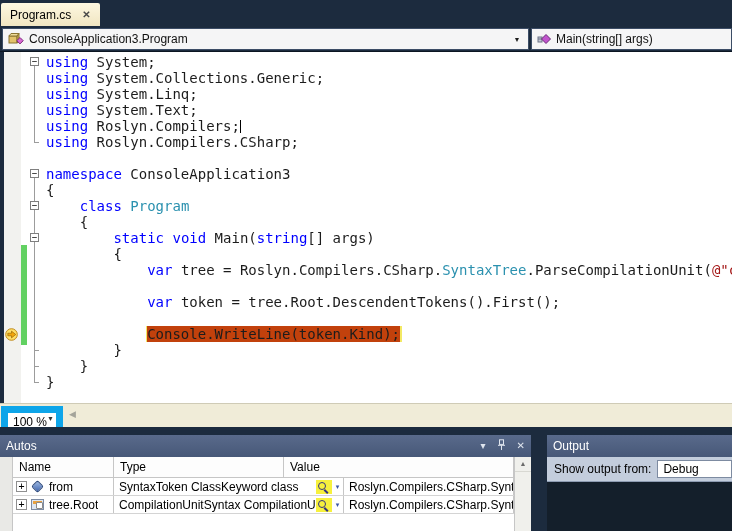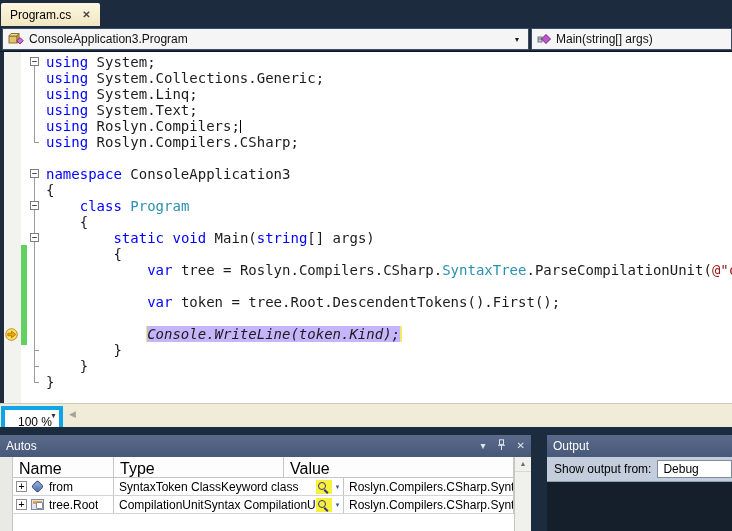--- a/index.html
+++ b/index.html
@@ -37,49 +37,49 @@
   #outline-layer { position:absolute; left:0; top:0; width:46px; height:100%; }
   .fold-guide { position:absolute; left:34px; width:1px; background:#9c9c9c; }
   .fold-tick { position:absolute; left:34px; width:5px; height:1px; background:#9c9c9c; }
   .fold-box {
     position:absolute; left:30px; width:9px; height:9px; background:#fff; border:1px solid #7f7f7f;
     font-size:9px; line-height:6px; text-align:center; color:#000; font-family:"DejaVu Sans Mono", monospace;
   }
   #code-text { position:absolute; left:46px; top:2px; font-family:"DejaVu Sans Mono", monospace; font-size:14px; }
   .code-line { height:16px; line-height:16px; white-space:pre; }
   .kw { color:#0000ff; } .ty { color:#2b91af; } .st { color:#a31515; } .pl { color:#1c1c1c; }
-  .hl { background:#c4b5fd; box-shadow:2px 0 0 #f3e964, -1px 0 0 #f3e964;font-style:italic; }
+  .hl { background:#c2410c; box-shadow:2px 0 0 #f3e964, -1px 0 0 #f3e964; }
   .caret { display:inline-block; width:1px; height:13px; background:#000; vertical-align:-2px; }
   #cur-stmt-arrow { position:absolute; left:5px; width:13px; height:13px; }
 
   
   #editor-bottom { position:absolute; left:0; top:403px; width:732px; height:24px; background:#f0ecd8; border-top:1px solid #cfcbb6; }
   #zoom-combo {
-    position:absolute; left:1px; top:2px; width:62px; height:32px; background:#fff; border:4px solid #0ea5e9;
-    font-size:12px; color:#000; display:flex; align-items:center; padding-left:13px;
+    position:absolute; left:1px; top:2px; width:62px; height:32px; background:#fff; border:7px solid #0ea5e9;
+    font-size:12px; color:#000; display:flex; align-items:center; padding-left:5px;
   }
   #zoom-combo .combo-arrow { position:absolute; right:2px; top:2px; font-size:7px; color:#333; }
   #hscroll-left { position:absolute; left:69px; top:5px; font-size:9px; color:#a4a49a; }
 
   #bottom-gap { position:absolute; left:0; top:427px; width:732px; height:8px; background:#1c2b3e; }
 
   
   .tool-title {
     height:22px; background:linear-gradient(#596a8b,#475878); color:#fff; font-size:12px;
     display:flex; align-items:center; padding:0 6px;
   }
   .tool-title .title-icons { margin-left:auto; display:flex; align-items:center; gap:11px; color:#dfe5ee; }
   .tool-title .ti { font-size:10px; line-height:10px; cursor:default; }
 
   
   #autos { position:absolute; left:0; top:435px; width:531px; height:96px; background:#000000; }
   #autos-body { position:absolute; left:0; top:22px; width:531px; height:74px; background:#fff; }
   #autos-margin-col { position:absolute; left:0; top:0; width:13px; height:100%; background:#e9e9e6; border-right:1px solid #c6c6c6; }
   #autos-header { position:absolute; left:13px; top:0; width:501px; height:21px; display:flex; border-bottom:1px solid #c6c6c6; background:#fdfdfd; }
-  .hdr-cell { border-right:1px solid #c6c6c6; font-size:16px; color:#000; padding:3px 0 0 6px; }
+  .hdr-cell { border-right:1px solid #c6c6c6; font-size:12px; color:#000; padding:3px 0 0 6px; }
   .col-name { width:101px; } .col-value { width:230px; } .col-type { width:170px; }
   #autos-vscroll { position:absolute; right:0; top:0; width:17px; height:100%; background:#f0f0ec; border-left:1px solid #c6c6c6; }
   #autos-vscroll .sb-btn { height:15px; background:#f0f0ec; border-bottom:1px solid #d8d8d2; font-size:7px; color:#6b6b6b; text-align:center; line-height:14px; }
   #autos-rows { position:absolute; left:13px; top:21px; width:501px; }
   .autos-row { display:flex; height:18px; border-bottom:1px solid #d4d4d4; }
   .cell { border-right:1px solid #c6c6c6; display:flex; align-items:center; overflow:hidden; font-size:12px; color:#000; }
   .cell.name-cell { padding-left:3px; }
   .cell.type-cell { padding-left:5px; white-space:nowrap; }
   .expand-box {
     flex:0 0 auto; width:11px; height:11px; border:1px solid #8f8f8f; background:#fff;

